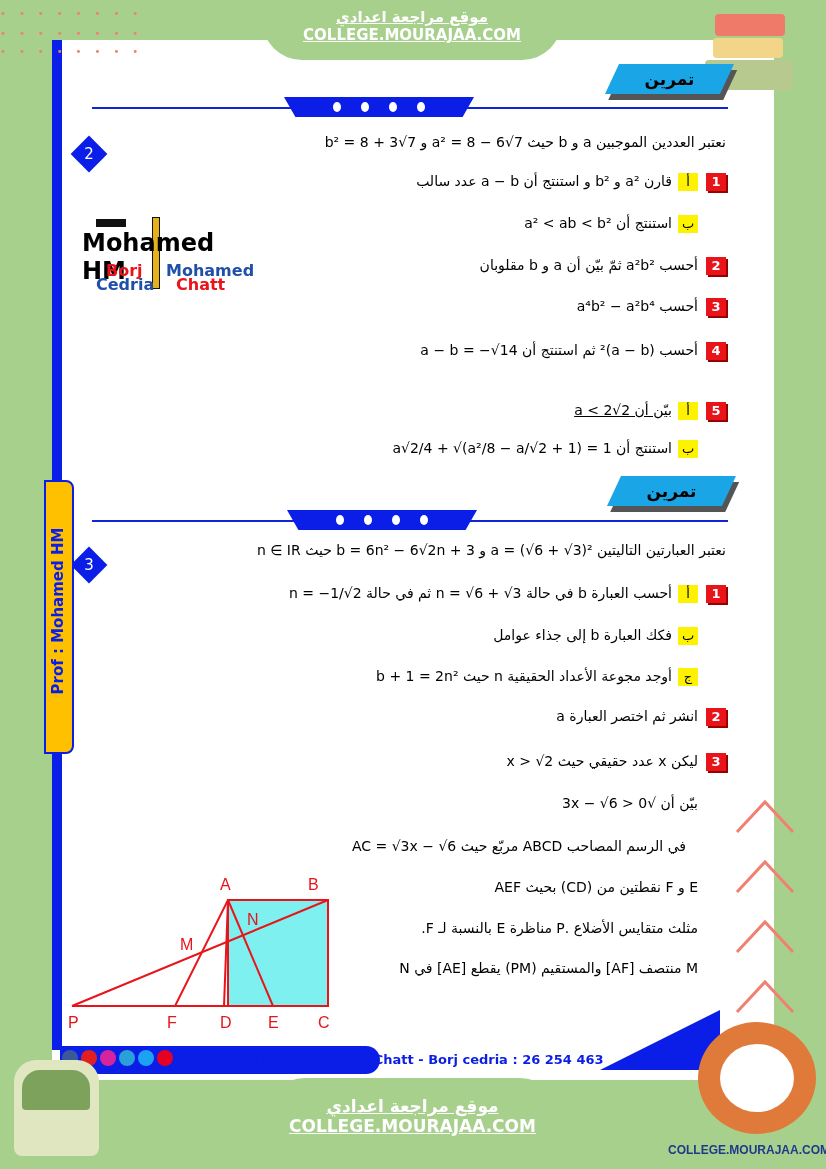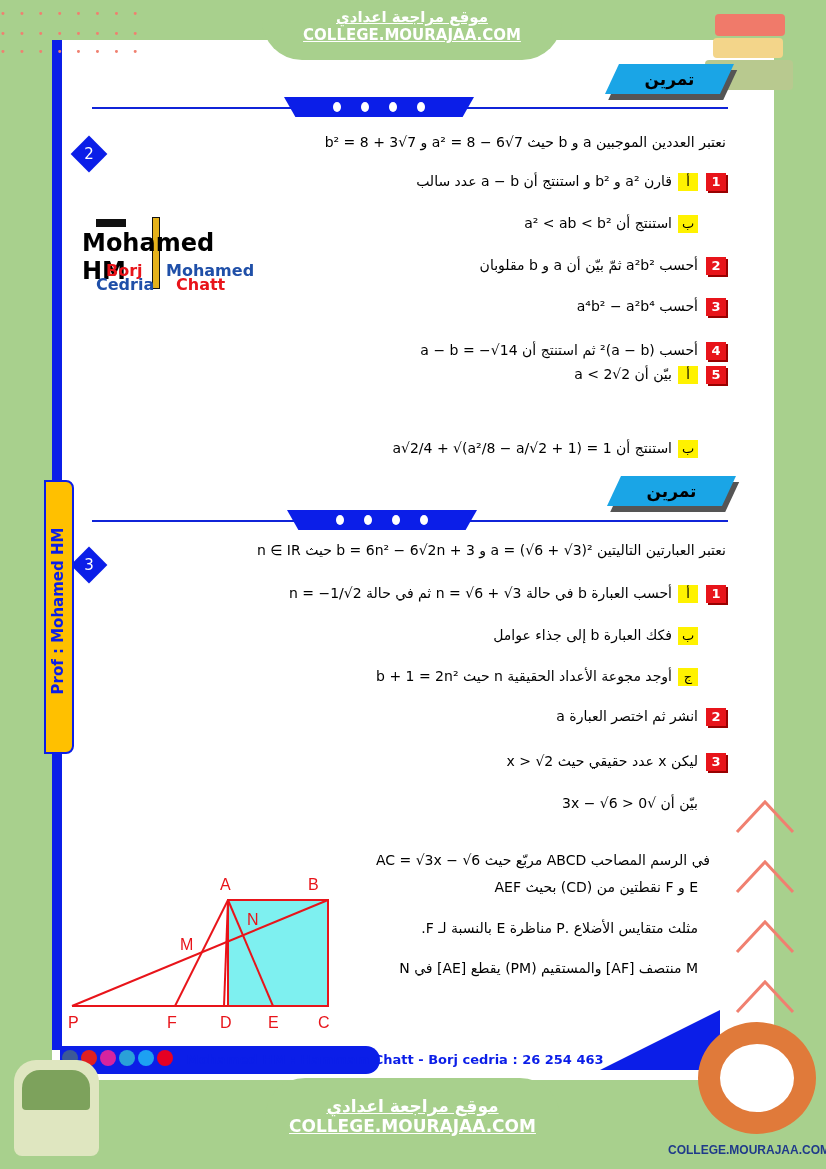--- a/index.html
+++ b/index.html
@@ -69,21 +69,21 @@
     <span>2</span>
   </div>
 
 <div class="line" style="top:134px;">نعتبر العددين الموجبين a و b حيث a² = 8 − 6√7 و b² = 8 + 3√7</div>
 
 <div class="line" style="top:173px;"><span class="redn">1</span><span class="yel">أ</span><span>قارن a² و b² و استنتج أن a − b عدد سالب</span></div>
 <div class="line" style="top:215px;right:128px;"><span class="yel">ب</span><span>استنتج أن a² &lt; ab &lt; b²</span></div>
 <div class="line" style="top:257px;"><span class="redn">2</span><span>أحسب a²b² ثمّ بيّن أن a و b مقلوبان</span></div>
 <div class="line" style="top:298px;"><span class="redn">3</span><span>أحسب a⁴b² − a²b⁴</span></div>
 <div class="line" style="top:342px;"><span class="redn">4</span><span>أحسب (a − b)² ثم استنتج أن a − b = −√14</span></div>
-<div class="line" style="top:366px;"><span class="redn">5</span><span class="yel">أ</span><span>بيّن أن a &lt; 2√2</span></div>
+<div class="line" style="top:402px;text-decoration:underline;"><span class="redn">5</span><span class="yel">أ</span><span>بيّن أن a &lt; 2√2</span></div>
 <div class="line" style="top:440px;right:128px;"><span class="yel">ب</span><span>استنتج أن a√2/4 + √(a²/8 − a/√2 + 1) = 1</span></div>
 
 <div class="logo">
   <div style="position:absolute;left:14px;top:4px;width:30px;height:8px;background:#111;"></div>
   <div style="position:absolute;left:70px;top:2px;width:6px;height:70px;background:#e5b21b;border:1px solid #111;"></div>
   <div class="name">Mohamed HM</div>
   <div class="s1" style="left:24px;top:46px;color:#e8141a;">Borj</div>
   <div class="s1" style="left:14px;top:60px;color:#1f4fa8;">Cedria</div>
   <div class="s1" style="left:84px;top:46px;color:#1f4fa8;">Mohamed</div>
   <div class="s1" style="left:94px;top:60px;color:#e8141a;">Chatt</div>
@@ -107,21 +107,21 @@
     <span>Prof : Mohamed HM</span>
   </div>
 
 <div class="line" style="top:542px;">نعتبر العبارتين التاليتين a = (√6 + √3)² و b = 6n² − 6√2n + 3 حيث n ∈ IR</div>
 <div class="line" style="top:585px;"><span class="redn">1</span><span class="yel">أ</span><span>أحسب العبارة b في حالة n = √6 + √3 ثم في حالة n = −1/√2</span></div>
 <div class="line" style="top:627px;right:128px;"><span class="yel">ب</span><span>فكك العبارة b إلى جذاء عوامل</span></div>
 <div class="line" style="top:668px;right:128px;"><span class="yel">ج</span><span>أوجد مجوعة الأعداد الحقيقية n حيث b + 1 = 2n²</span></div>
 <div class="line" style="top:708px;"><span class="redn">2</span><span>انشر ثم اختصر العبارة a</span></div>
 <div class="line" style="top:753px;"><span class="redn">3</span><span>ليكن x عدد حقيقي حيث x &gt; √2</span></div>
 <div class="line" style="top:795px;right:128px;">بيّن أن √3x − √6 &gt; 0</div>
-<div class="line" style="top:838px;right:116px;margin-top:14px;">في الرسم المصاحب ABCD مربّع حيث AC = √3x − √6</div>
+<div class="line" style="top:838px;right:140px;">في الرسم المصاحب ABCD مربّع حيث AC = √3x − √6</div>
 <div class="line" style="top:879px;right:128px;">E و F نقطتين من (CD) بحيث AEF</div>
 <div class="line" style="top:920px;right:128px;">مثلث متقايس الأضلاع .P مناظرة E بالنسبة لـ F.</div>
 <div class="line" style="top:960px;right:128px;">M منتصف [AF] والمستقيم (PM) يقطع [AE] في N</div>
 
 <svg style="position:absolute;left:62px;top:870px;" width="290" height="170" viewBox="0 0 290 170">
   <rect x="166" y="30" width="100" height="106" fill="#7ef0f0" stroke="#e8141a" stroke-width="2"></rect>
   <line x1="10" y1="136" x2="266" y2="136" stroke="#e8141a" stroke-width="2"></line>
   <line x1="166" y1="30" x2="113" y2="136" stroke="#e8141a" stroke-width="2"></line>
   <line x1="166" y1="30" x2="162" y2="136" stroke="#e8141a" stroke-width="2"></line>
   <line x1="166" y1="30" x2="211" y2="136" stroke="#e8141a" stroke-width="2"></line>

